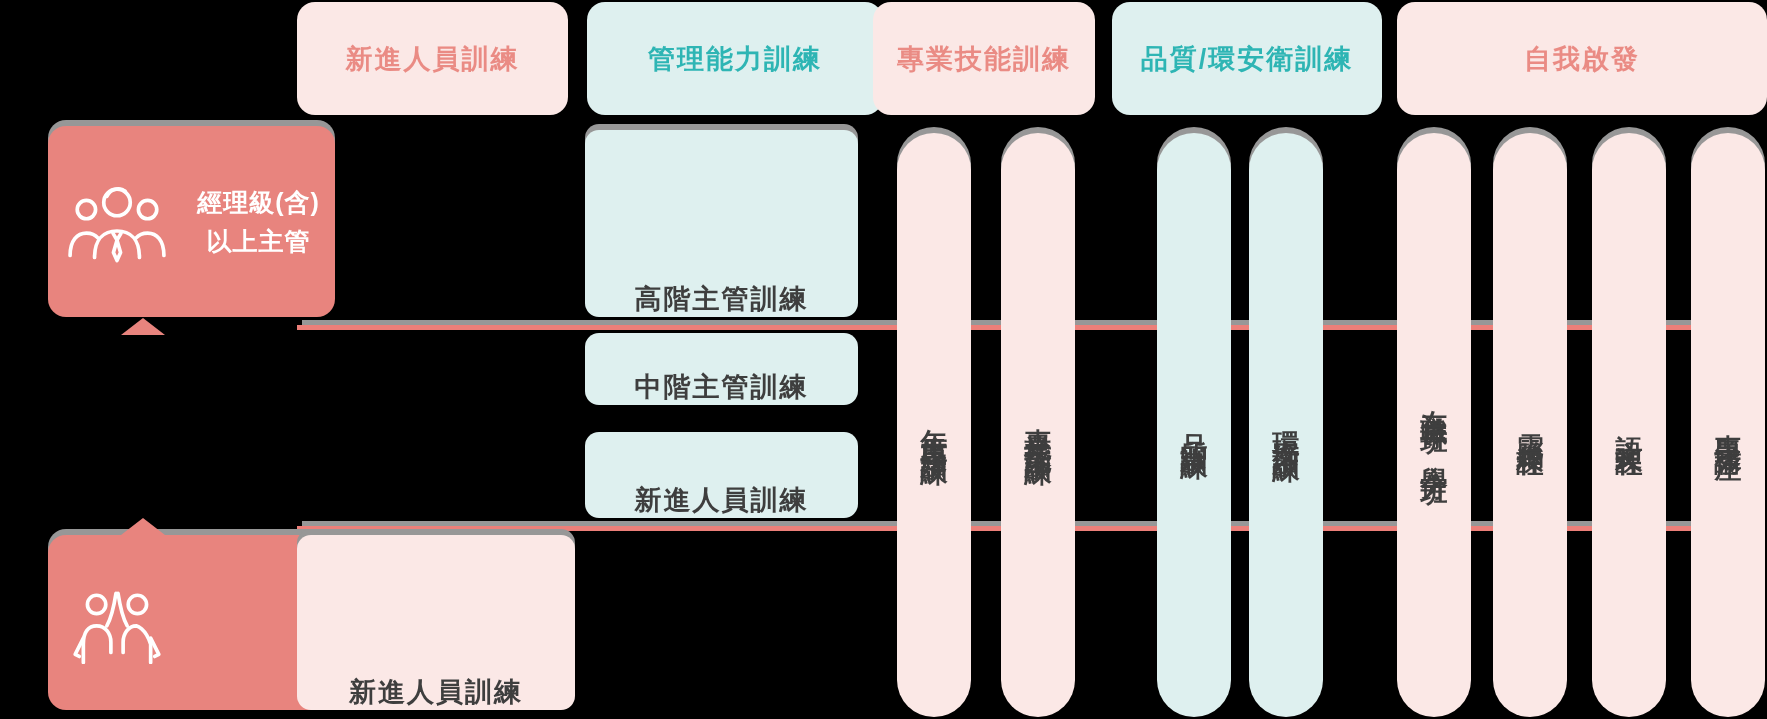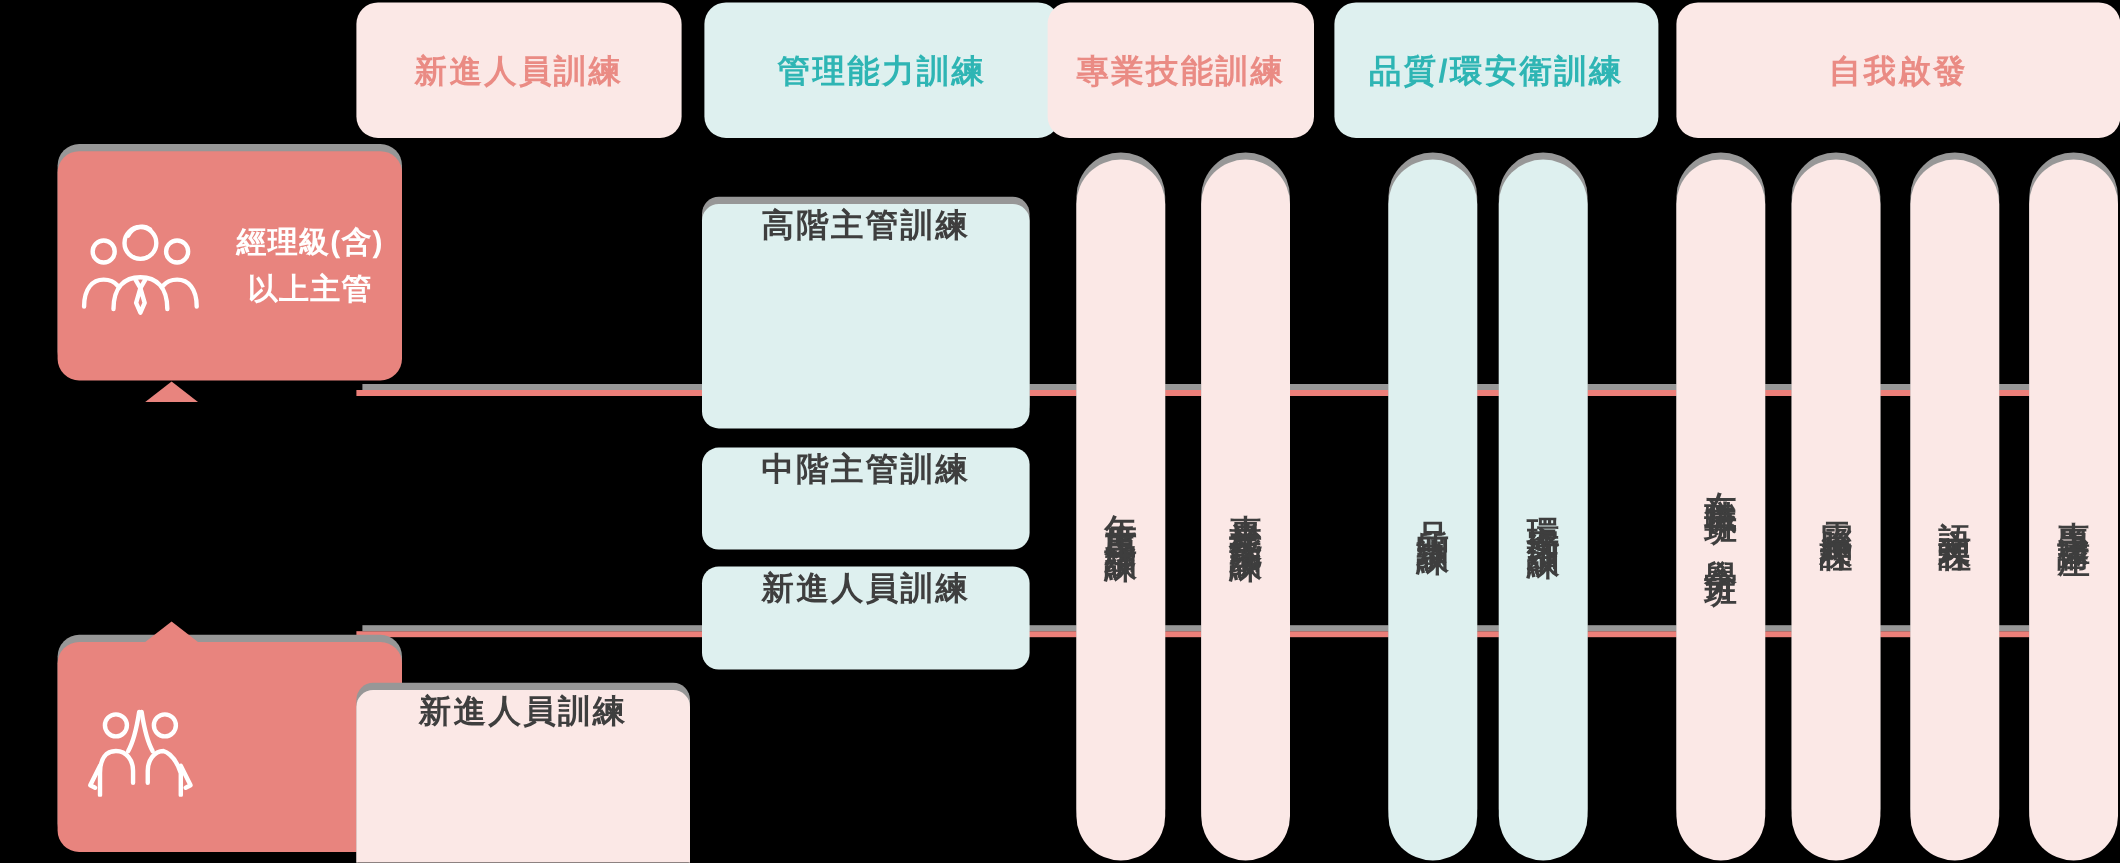--- a/index.html
+++ b/index.html
@@ -52,23 +52,23 @@
   .h-line{
     position:absolute;left:297px;width:1404px;height:5px;
     background:var(--line-salmon);z-index:1;
   }
   .h-line::before{
     content:"";position:absolute;left:5px;right:5px;top:-5px;height:5px;
     background:var(--shadow-gray);
   }
   
   .cell{
-    position:absolute;border-radius:14px;display:flex;align-items:flex-start;
+    position:absolute;border-radius:14px;display:flex;align-items:flex-end;
     justify-content:center;font-size:27px;font-weight:700;
-    color:var(--dark-text);letter-spacing:2px;z-index:2;margin-top:40px;
+    color:var(--dark-text);letter-spacing:2px;z-index:2;
   }
   .cell.teal{background:var(--teal-bg);}
   .cell.pink{background:var(--pink-bg);}
   .cell.shadow{box-shadow:0 -6px 0 var(--shadow-gray);}
   
   .pill{
     position:absolute;top:133px;height:584px;width:74px;border-radius:37px;
     display:flex;align-items:center;justify-content:center;z-index:2;
     box-shadow:0 -6px 0 var(--shadow-gray);
   }
@@ -135,21 +135,21 @@
         <path d="M83 80 V62 C78 46 69 44 69 44 C61 44 56 52 56 60 V70"></path>
         <path d="M17 56 L9 72 L13 74"></path>
         <path d="M83 56 L91 72 L87 74"></path>
       </svg>
     </span>
   </div>
 
   <div class="cell teal shadow" style="left:585px;top:130px;width:273px;height:187px">
     <span>高階主管訓練</span>
   </div>
-  <div class="cell teal" style="left:585px;top:333px;width:273px;height:85px">
+  <div class="cell teal" style="left:585px;top:333px;width:273px;height:72px">
     <span>中階主管訓練</span>
   </div>
   <div class="cell teal" style="left:585px;top:432px;width:273px;height:86px">
     <span>新進人員訓練</span>
   </div>
   <div class="cell pink shadow" style="left:297px;top:535px;width:278px;height:175px">
     <span>新進人員訓練</span>
   </div>
 
   <div class="pill pink" style="left:897px">

